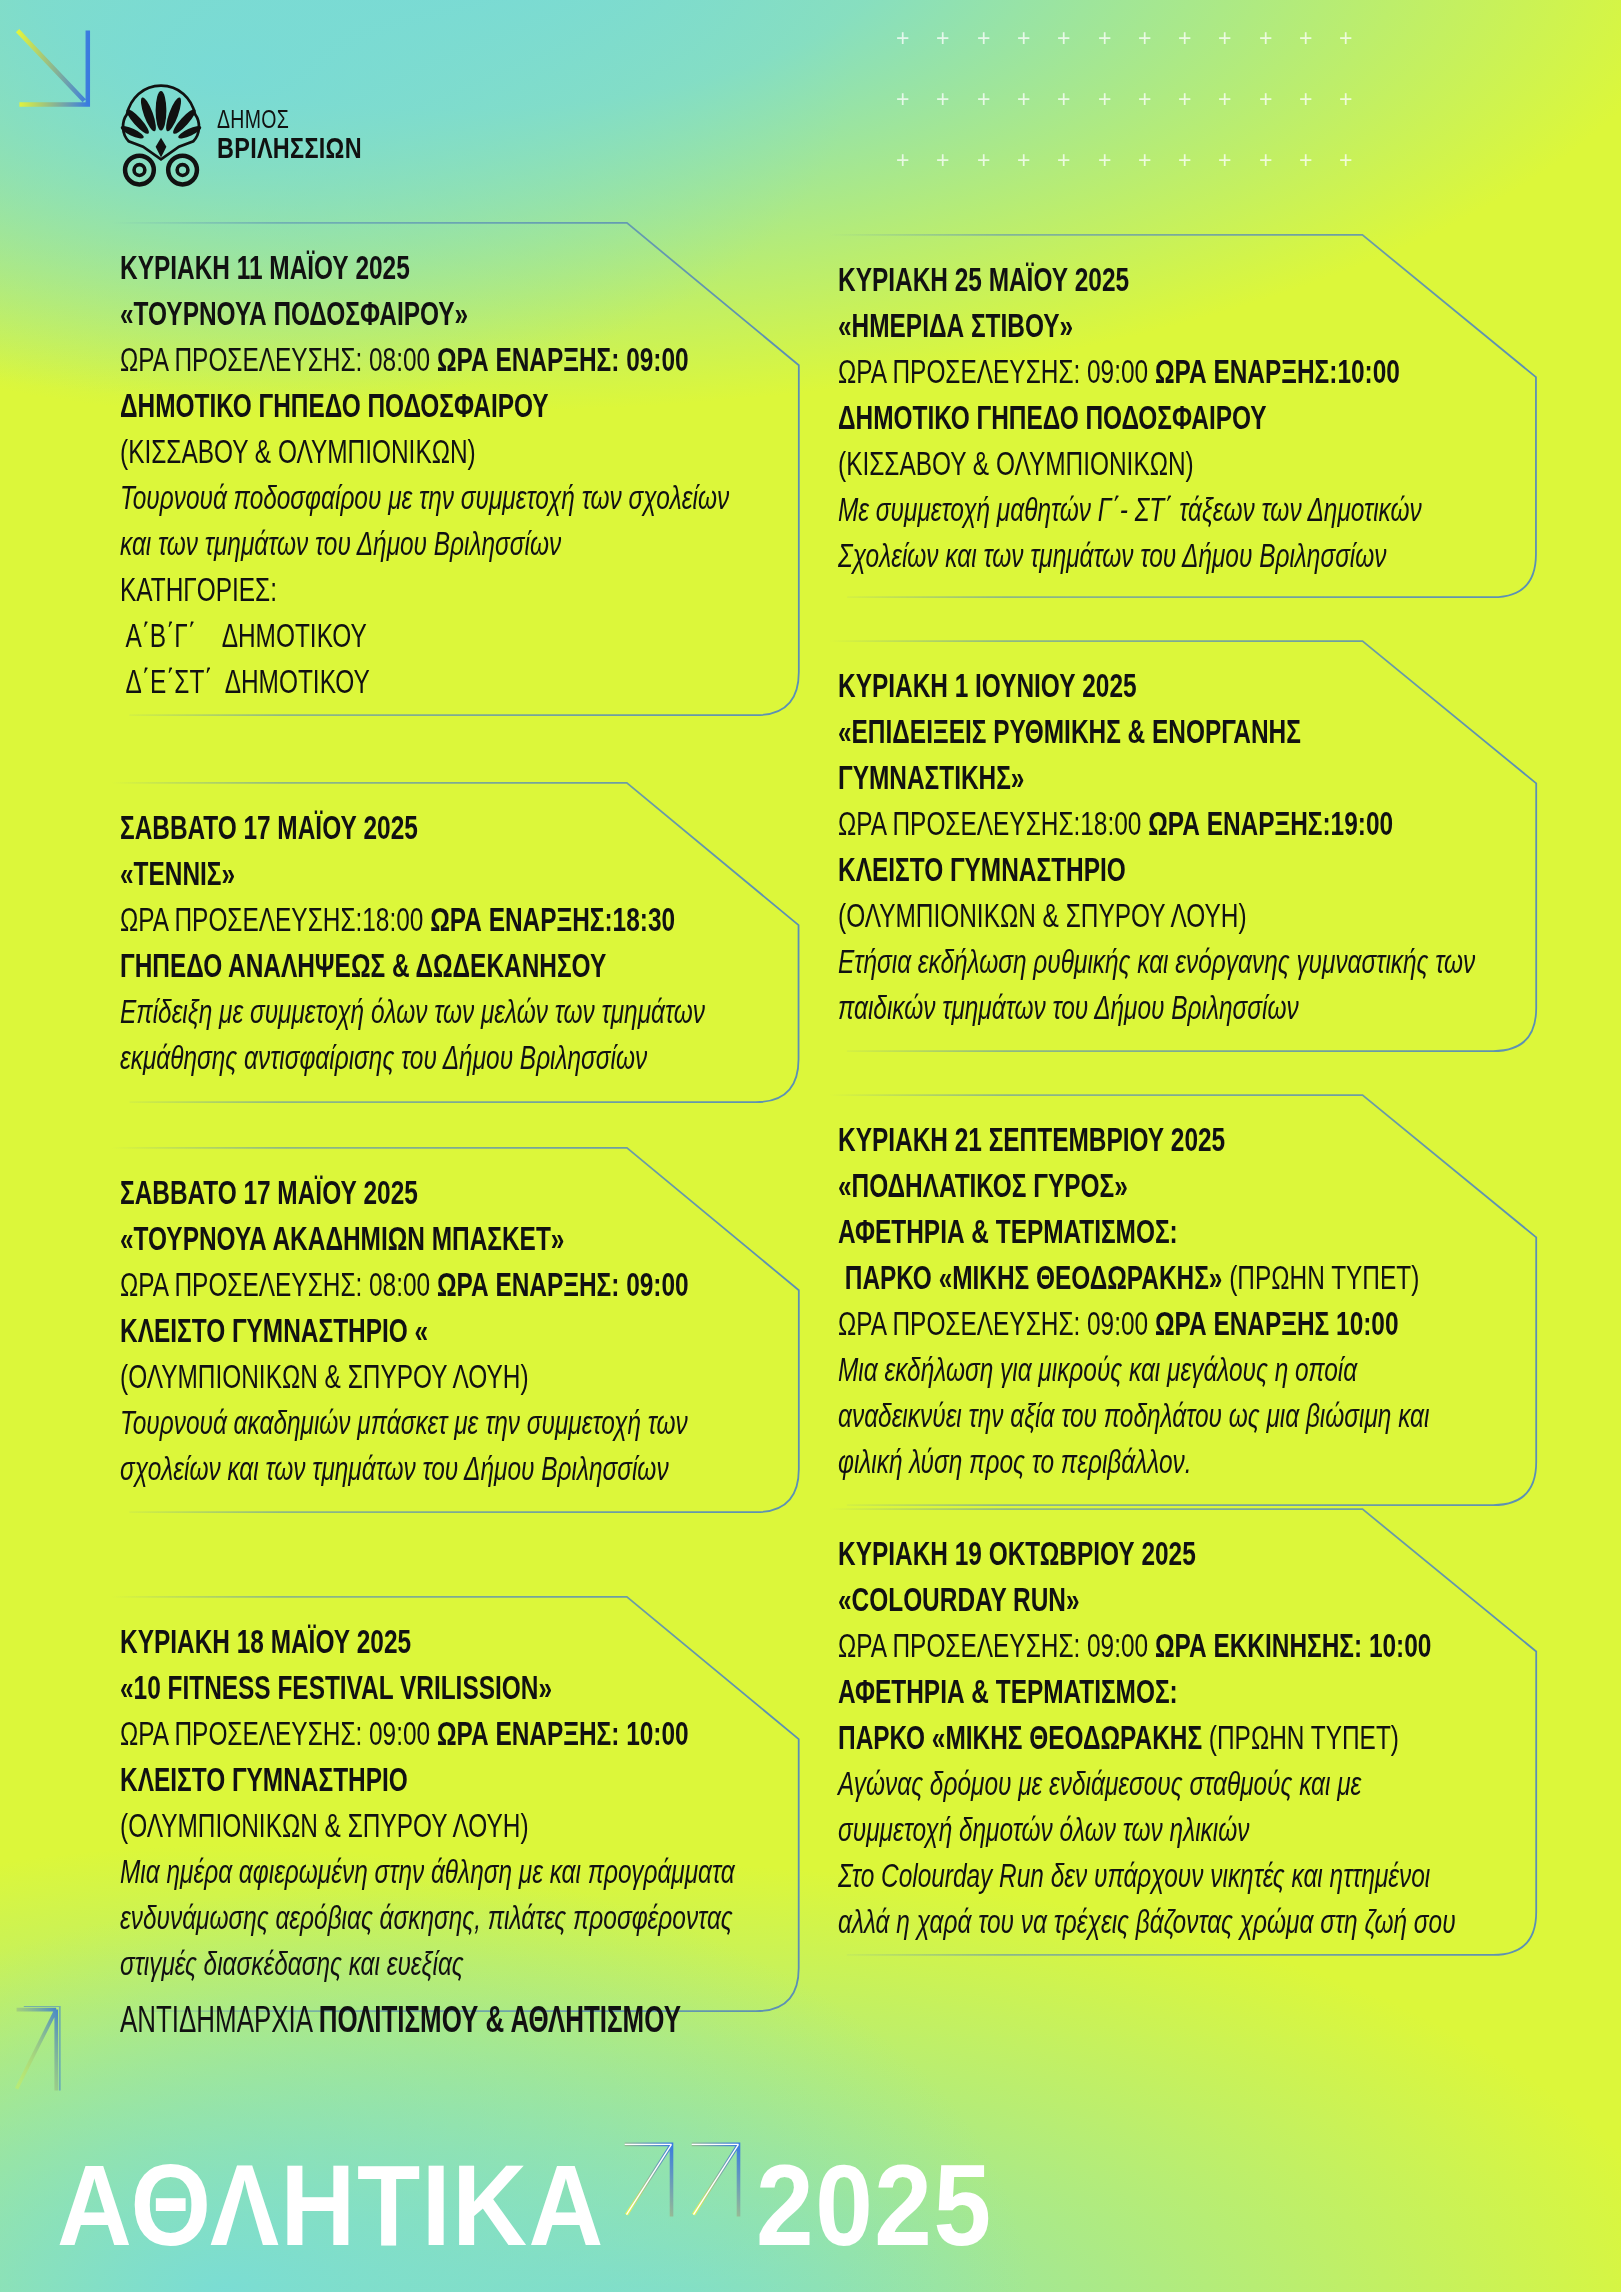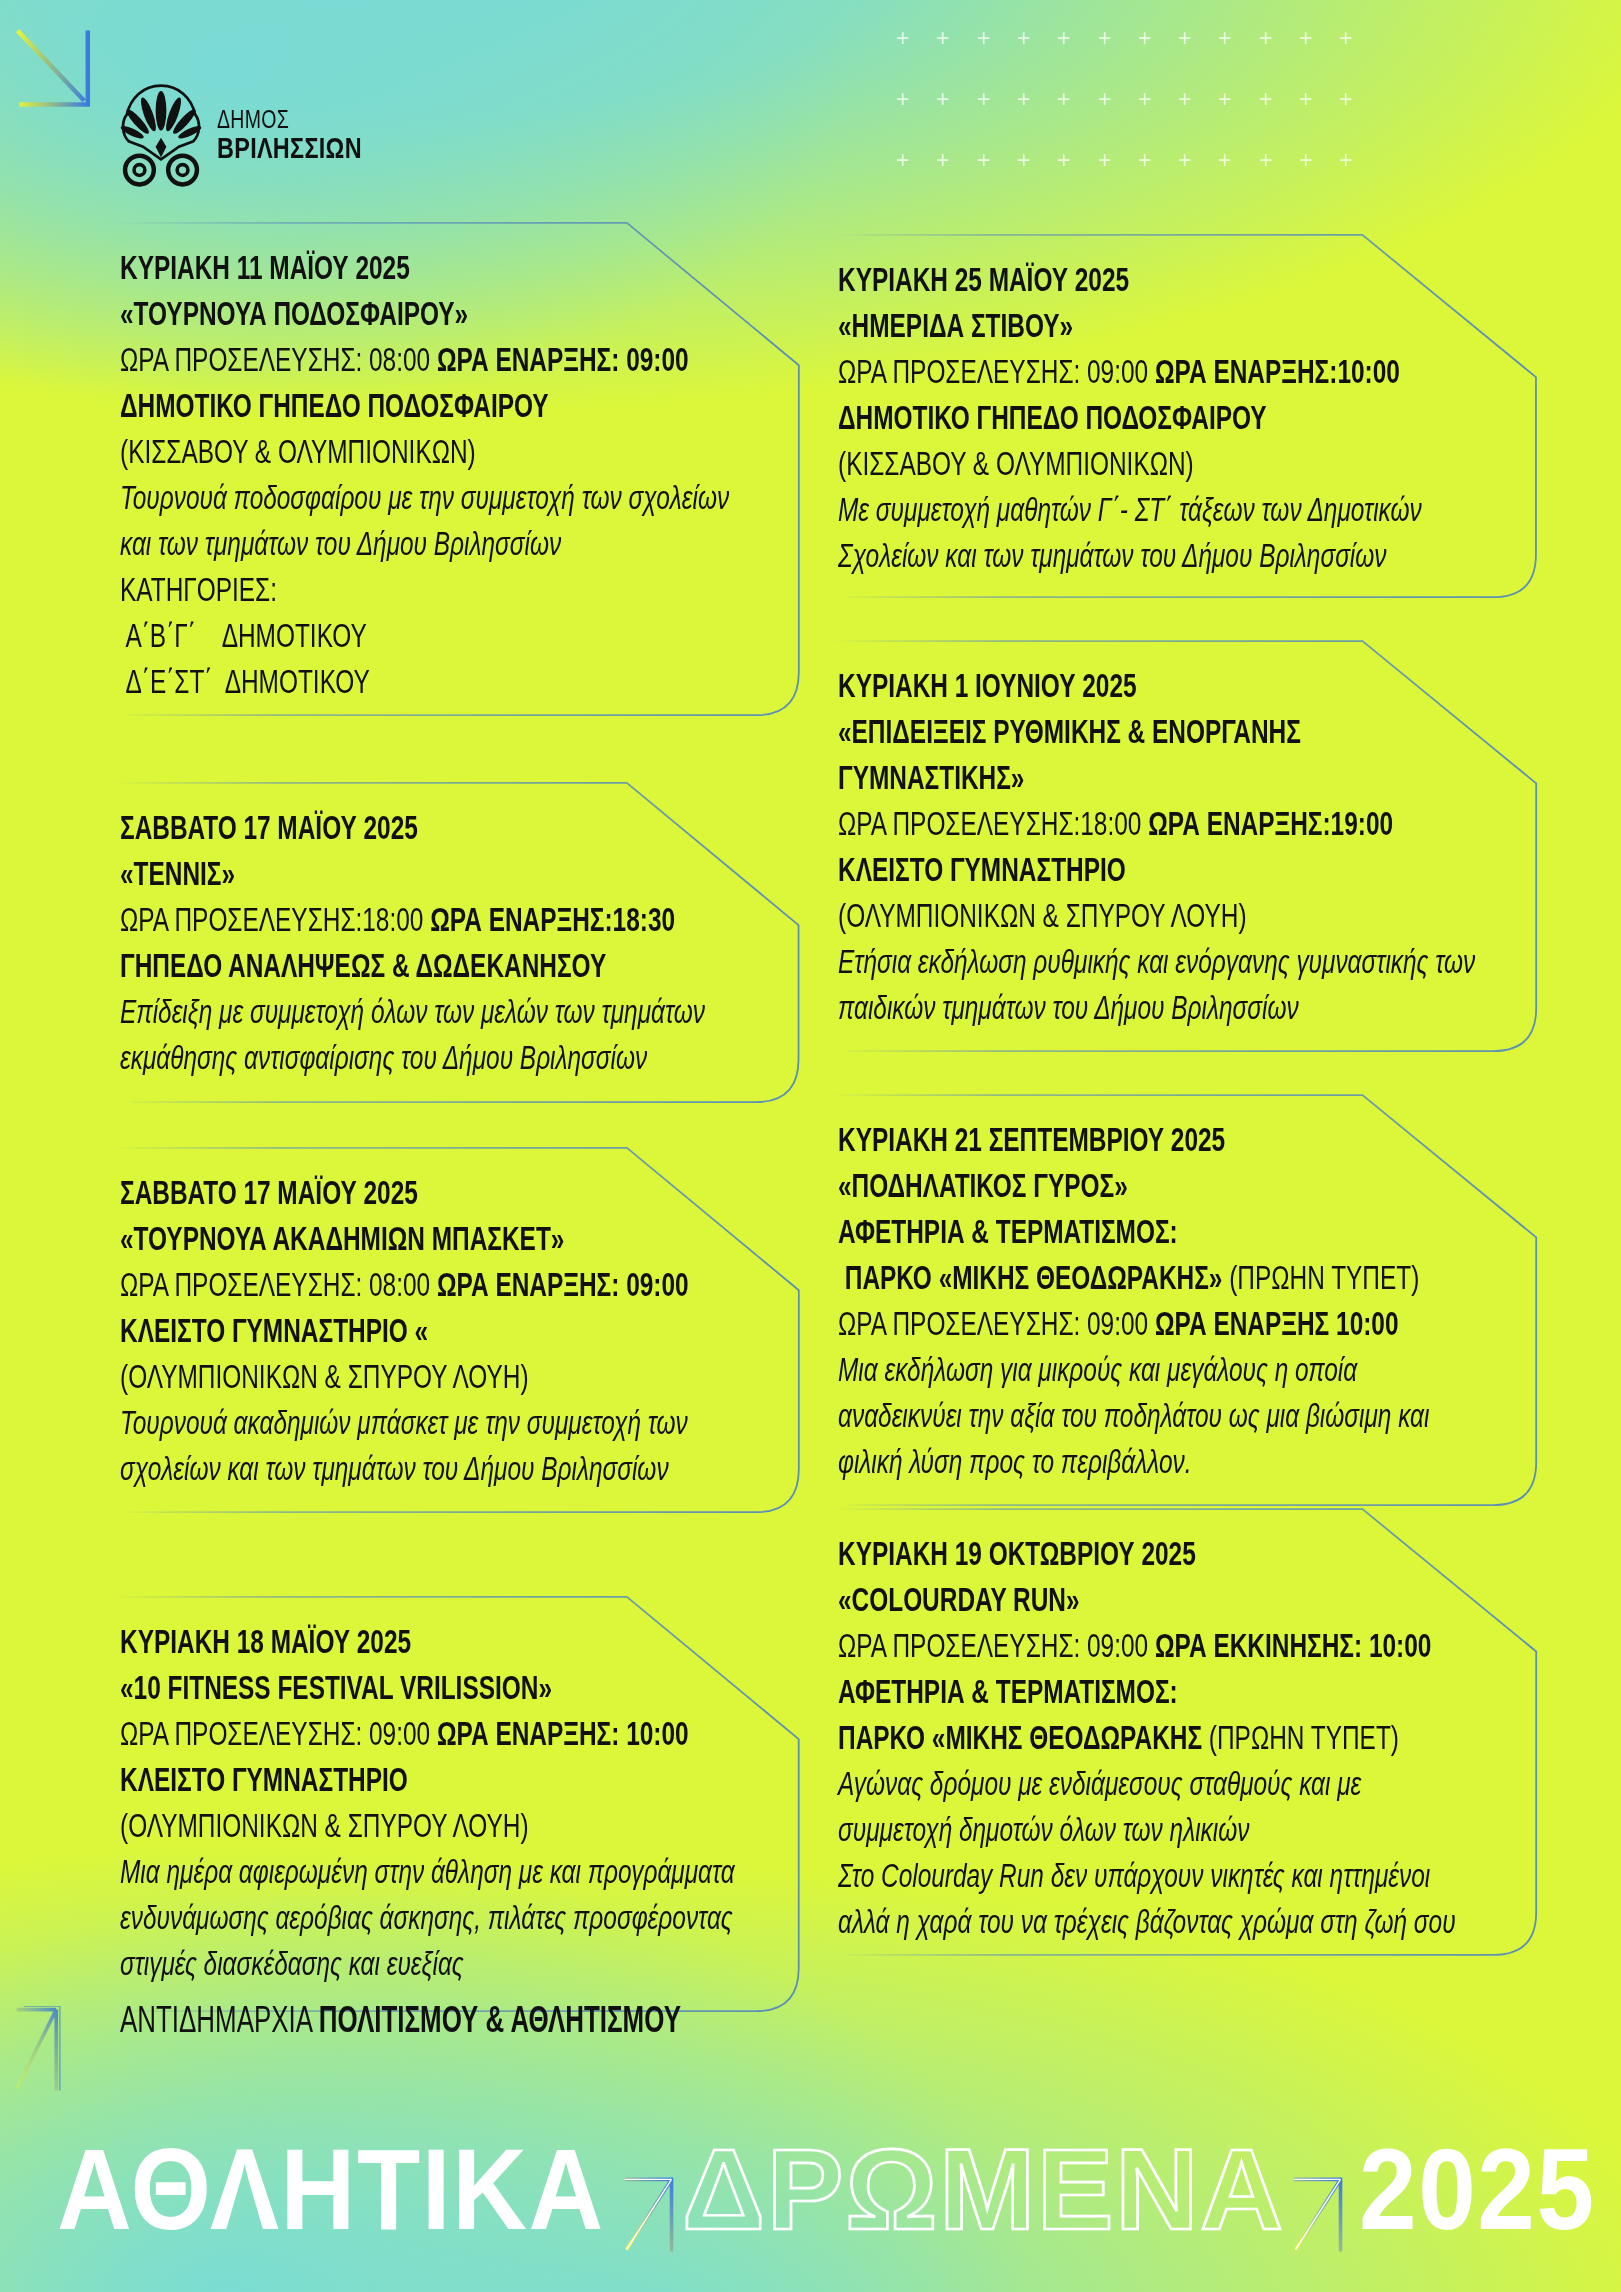--- a/index.html
+++ b/index.html
@@ -25,21 +25,21 @@
   .box svg.frame { position:absolute; left:0; top:0; overflow:visible; }
   .box-content { position:absolute; left:18px; top:23px; right:36px; }
   .line {
     font-size:33px; line-height:46px; color:#111; white-space:nowrap;
     transform:scaleX(0.74); transform-origin:left center; display:block;
   }
   .b { font-weight:bold; }
   .it { font-style:italic; }
   .footer-dept { position:absolute; left:120px; top:1999px; font-size:36px; color:#111; white-space:nowrap; transform:scaleX(0.72); transform-origin:left center; }
   .footer-dept .b { font-weight:bold; }
-  .big-title { position:absolute; left:57px; top:2139px; height:116px; display:flex; align-items:flex-end; white-space:nowrap; }
+  .big-title { position:absolute; left:57px; top:2139px; height:116px; display:flex; align-items:flex-start; white-space:nowrap; }
   .big-w { font-size:115px; font-weight:bold; color:#fff; letter-spacing:1.8px; transform:scaleX(0.9); transform-origin:left center; display:inline-block; }
   .big-o { font-size:115px; font-weight:bold; color:transparent; -webkit-text-stroke:2.7px #fff; letter-spacing:1.8px; display:inline-block; }
 </style>
 </head>
 <body>
 
 <div class="plus-grid" id="plusgrid">
     <span class="plus" style="left: 0px; top: 0px;">+</span>
     <span class="plus" style="left: 40px; top: 0px;">+</span>
     <span class="plus" style="left: 81px; top: 0px;">+</span>
@@ -264,20 +264,19 @@
   <svg width="56" height="81" viewBox="0 0 62 90" style="margin:0 5.4px 0 -45px">
     <defs>
         <linearGradient id="ag3" x1="0" y1="1" x2="1" y2="0">
           <stop offset="0" stop-color="#f2fa4a"></stop>
           <stop offset="1" stop-color="#3a7be0"></stop>
         </linearGradient>
       </defs>
     <path d="M4 6 L56 6 L56 86 M56 6 L6 84" fill="none" stroke="url(#ag3)" stroke-width="4"></path>
     <path d="M4 6 L56 6 M56 6 L6 84" fill="none" stroke="#fff" stroke-width="1.5"></path>
   </svg>
-  <span class="big-o">ΔΡΩΜΕΝΑ</span>
   <svg width="56" height="81" viewBox="0 0 62 90" style="margin:0 12.5px 0 5.4px">
     <path d="M4 6 L56 6 L56 86 M56 6 L6 84" fill="none" stroke="url(#ag3)" stroke-width="4"></path>
     <path d="M4 6 L56 6 M56 6 L6 84" fill="none" stroke="#fff" stroke-width="1.5"></path>
   </svg>
   <span class="big-w">2025</span>
 </div>
 
 
 </body></html>

